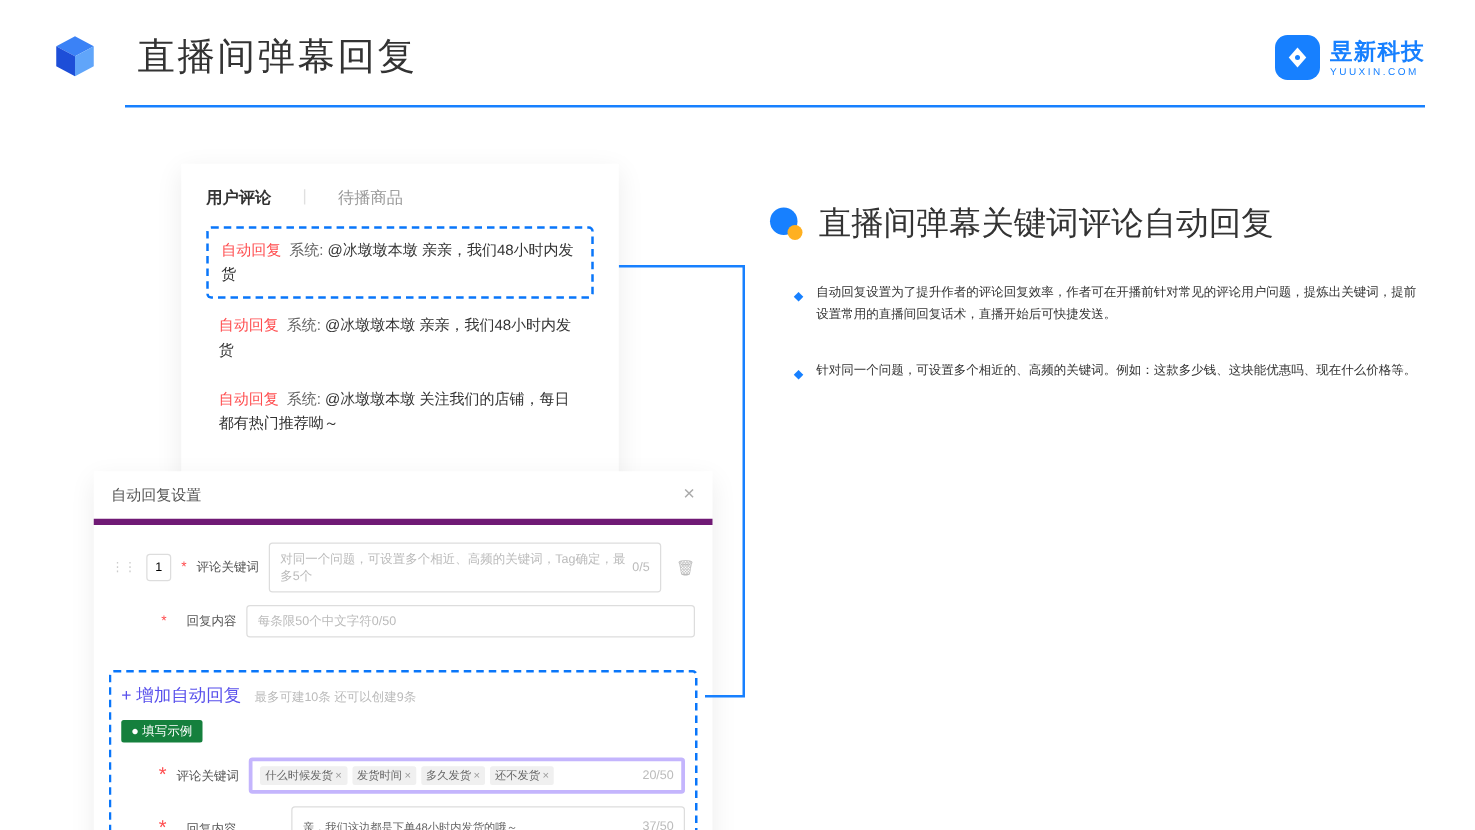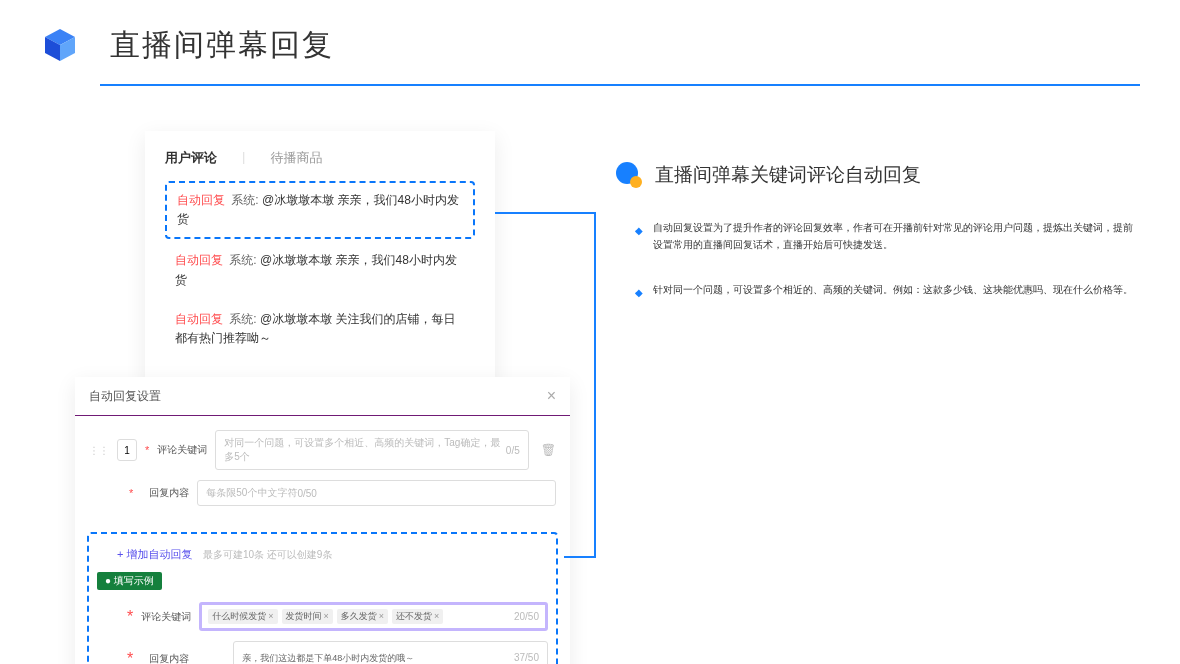--- a/index.html
+++ b/index.html
@@ -31,66 +31,80 @@
 .tab-sep { color: #e0e0e0; }
 
 .comment-block { padding: 8px 10px; margin-bottom: 4px; line-height: 1.6; font-size: 12px; }
 .comment-block.dashed { border: 2px dashed #0976fa; border-radius: 4px; }
 .auto-tag { color: #ff4d4f; font-weight: 500; margin-right: 3px; }
 .sys-text { color: #666; }
 .at-user { color: #333; }
 
 
 .settings-panel { width: 495px; background: #fff; box-shadow: 0 6px 20px rgba(0,0,0,0.08); padding: 0 0 25px 0; margin-top: -8px; position: relative; z-index: 2; }
-.settings-header { display: flex; justify-content: space-between; align-items: center; padding: 10px 14px; border-bottom: 1px solid #701a75; font-size: 12px; color: #555; }
+.settings-header { display: flex; justify-content: space-between; align-items: center; padding: 10px 14px; border-bottom: 5px solid #701a75; font-size: 12px; color: #555; }
 .close-x { color: #aaa; cursor: pointer; font-size: 16px; }
 .settings-body { padding: 14px 14px 8px 14px; font-size: 11px; }
 .form-row { display: flex; align-items: center; gap: 8px; margin-bottom: 10px; }
 .drag-handle { color: #ccc; font-size: 10px; cursor: grab; }
 .idx-box { width: 20px; height: 22px; border: 1px solid #ddd; border-radius: 3px; display: flex; align-items: center; justify-content: center; font-size: 10px; }
 .req-star { color: #ff4d4f; }
 .form-label { color: #555; font-size: 10px; min-width: 48px; text-align: right; }
 .text-input { flex: 1; border: 1px solid #ddd; border-radius: 3px; padding: 5px 8px; font-size: 10px; color: #bbb; display: flex; justify-content: flex-start; align-items: center; }
 .counter { color: #bbb; font-size: 10px; }
 .trash-icon { color: #bbb; font-size: 12px; cursor: pointer; padding-left: 4px; }
 
 .settings-dashed { border: 2px dashed #0976fa; border-radius: 4px; margin: 8px 12px 6px 12px; padding: 10px 8px 10px 8px; position: relative; }
-.add-link { color: #5850ec; font-size: 11px; margin-left: 20px; }
+.add-link { color: #5850ec; font-size: 14px; }
 .hint-gray { color: #bbb; font-size: 10px; }
 .example-chip { background: #15803d; color: #fff; font-size: 10px; padding: 2px 8px; border-radius: 2px; display: inline-block; margin: 6px 0; }
 .tag-input { flex: 1; border: 3px solid #c4b5fd; border-radius: 3px; padding: 4px 6px; display: flex; align-items: center; gap: 4px; flex-wrap: wrap; }
 .tag { background: #f0f0f0; color: #666; font-size: 9px; padding: 1px 4px; border-radius: 2px; }
 .tag .x { color: #999; margin-left: 2px; cursor: pointer; }
 .fill-input { flex: 1; border: 1px solid #ddd; border-radius: 3px; padding: 10px 8px; font-size: 9px; color: #666; display: flex; justify-content: space-between; margin-left: 36px; }
 
 
 .connector { position: absolute; pointer-events: none; z-index: 5; }
 
 
 .section-title-row { display: flex; align-items: center; gap: 12px; margin-bottom: 30px; }
 .chat-icon { width: 28px; height: 28px; position: relative; }
-.section-title { font-size: 19px; color: #333; font-weight: 500; }
+.section-title { font-size: 26px; color: #333; font-weight: 500; }
 .bullets { list-style: none; padding-left: 20px; }
 .bullets li { position: relative; padding-left: 18px; margin-bottom: 28px; font-size: 10px; color: #333; line-height: 1.7; }
 .bullets li::before { content: "◆"; position: absolute; left: 0; top: 3px; color: #1780ff; font-size: 10px; }
 </style>
 </head>
 <body>
 
 <div class="header">
   <div class="header-left">
     <div class="cube-icon">
       <svg viewBox="0 0 40 40">
         <polygon points="20,4 35,12 20,20 5,12" fill="#3b82f6"></polygon>
         <polygon points="5,12 20,20 20,36 5,28" fill="#1d4ed8"></polygon>
         <polygon points="35,12 20,20 20,36 35,28" fill="#60a5fa"></polygon>
       </svg>
     </div>
     <h1 class="page-title">直播间弹幕回复</h1>
   </div>
+  <div class="header-right">
+    <div class="logo-wrap">
+      <div class="logo-icon">
+        <svg width="22" height="22" viewBox="0 0 22 22">
+            <path d="M11 3 L18 11 L11 19 L4 11 Z" fill="#fff"></path>
+            <circle cx="11" cy="11" r="2" fill="#1780ff"></circle>
+          </svg>
+      </div>
+      <div class="logo-text">
+        <span class="logo-main">昱新科技</span>
+        <span class="logo-sub">YUUXIN.COM</span>
+      </div>
+    </div>
+  </div>
 </div>
 <div class="divider-line"></div>
 
 <div class="content">
   <div class="left-col">
 
     <div class="comments-panel">
       <div class="tabs">
         <span class="tab active">用户评论</span>
         <span class="tab-sep">|</span>

